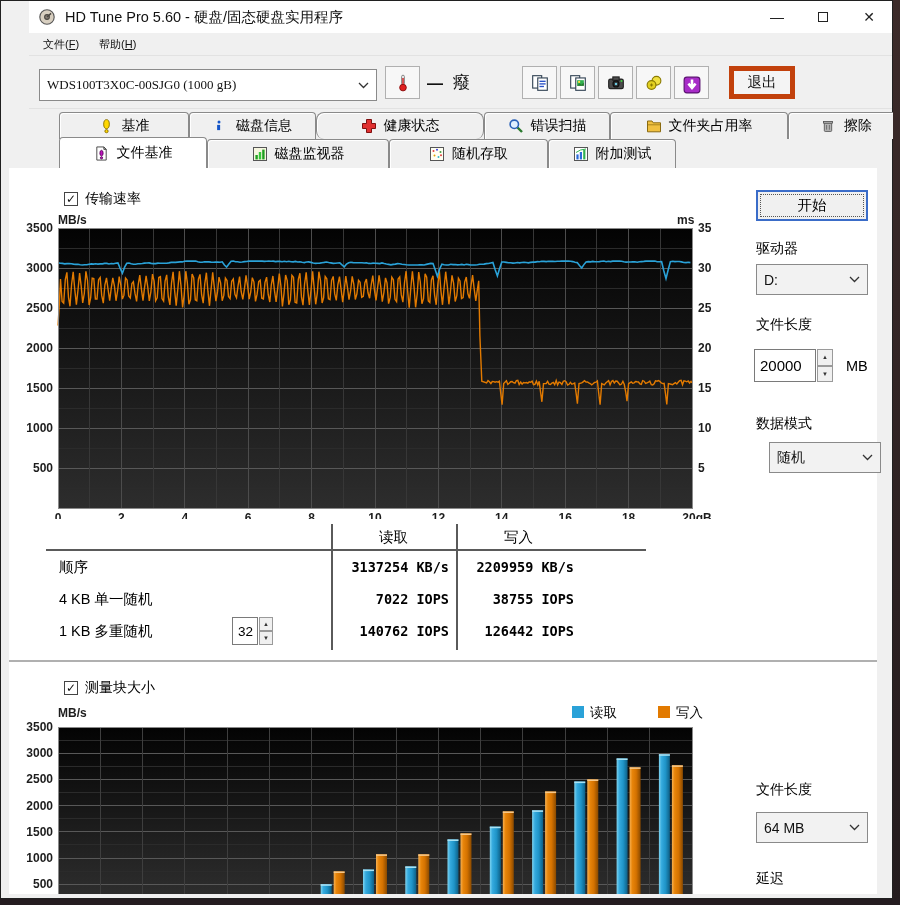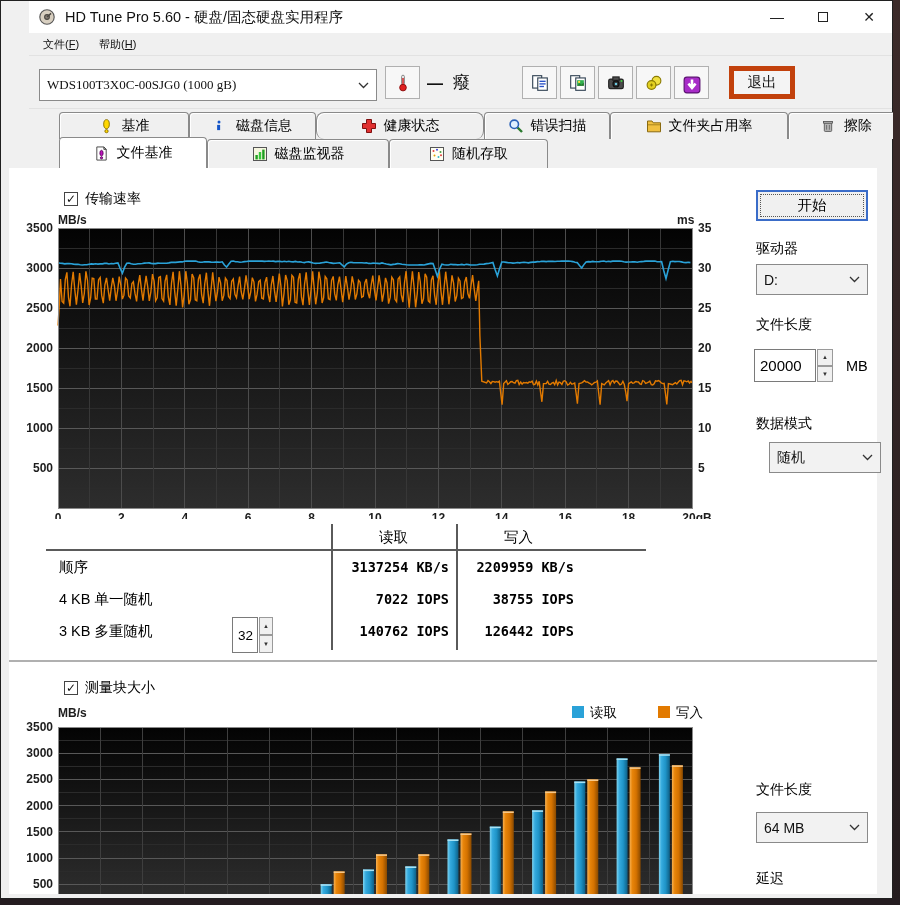--- a/index.html
+++ b/index.html
@@ -269,20 +269,32 @@
                 <rect x="1.5" y="1.5" width="13" height="13" fill="#fffff2" stroke="#555"></rect>
                 <circle cx="4.5" cy="5" r="1" fill="#e04040"></circle>
                 <circle cx="8" cy="3.8" r="1" fill="#4040e0"></circle>
                 <circle cx="11.5" cy="6" r="1" fill="#40a040"></circle>
                 <circle cx="5.5" cy="9.5" r="1" fill="#e0a000"></circle>
                 <circle cx="9.5" cy="11" r="1" fill="#30b8c8"></circle>
                 <circle cx="12" cy="9.2" r="1" fill="#e04040"></circle>
               </svg>
             </span>
             <span>随机存取</span>
+          </div>
+          <div class="tab" style="width: 128px;">
+            <span class="ticon">
+              <svg width="17" height="16" viewBox="0 0 16 16">
+                <rect x="1.5" y="1.5" width="13" height="13" fill="#fff" stroke="#555"></rect>
+                <rect x="3.4" y="8.4" width="2.2" height="5" fill="#2a6ad8"></rect>
+                <rect x="6.8" y="6" width="2.2" height="7.4" fill="#2a6ad8"></rect>
+                <rect x="10.2" y="3.8" width="2.2" height="9.6" fill="#30b050"></rect>
+                <path d="M3 6.5 L7.5 4 L13 3" fill="none" stroke="#30b050" stroke-width="1"></path>
+              </svg>
+            </span>
+            <span>附加测试</span>
           </div>
         </div>
     </div>
 
     <div class="content">
       <div class="checkbox" style="left:55px;top:22px;">
         <span class="cb">✓</span>
         <span>传输速率</span>
       </div>
       <button class="start-btn">开始</button>
@@ -372,24 +384,24 @@
           <div class="tline" style="left:447px;top:356px;width:2px;height:126px;"></div>
           <div class="tline" style="left:37px;top:381px;width:600px;height:2px;"></div>
           <div class="t-head" style="left:324px;top:360px;">读取</div>
           <div class="t-head" style="left:449px;top:360px;">写入</div>
           <div class="t-label" style="left:50px;top:390px;">顺序</div>
           <div class="t-val" style="left:328px;top:391px;">3137254 KB/s</div>
           <div class="t-val" style="left:453px;top:391px;">2209959 KB/s</div>
           <div class="t-label" style="left:50px;top:422px;">4 KB 单一随机</div>
           <div class="t-val" style="left:328px;top:423px;">7022 IOPS</div>
           <div class="t-val" style="left:453px;top:423px;">38755 IOPS</div>
-          <div class="t-label" style="left:50px;top:454px;">3 KB 多重随机</div>
+          <div class="t-label" style="left:50px;top:454px;">1 KB 多重随机</div>
           <div class="t-val" style="left:328px;top:455px;">140762 IOPS</div>
           <div class="t-val" style="left:453px;top:455px;">126442 IOPS</div>
-          <div class="spinner" style="left:223px;top:449px;height:36px;">
+          <div class="spinner" style="left:223px;top:449px;height:28px;">
             <span class="spin-box" style="width:26px;font-size:13.5px;">32</span>
             <span class="spin-btns" style="width:14px;">
               <span class="spin-btn">▲</span>
               <span class="spin-btn">▼</span>
             </span>
           </div>
         </div>
 
       <div class="ctl-label" style="left:747px;top:72px;">驱动器</div>
       <div class="combo ctl-combo" style="left:747px;top:96px;">

